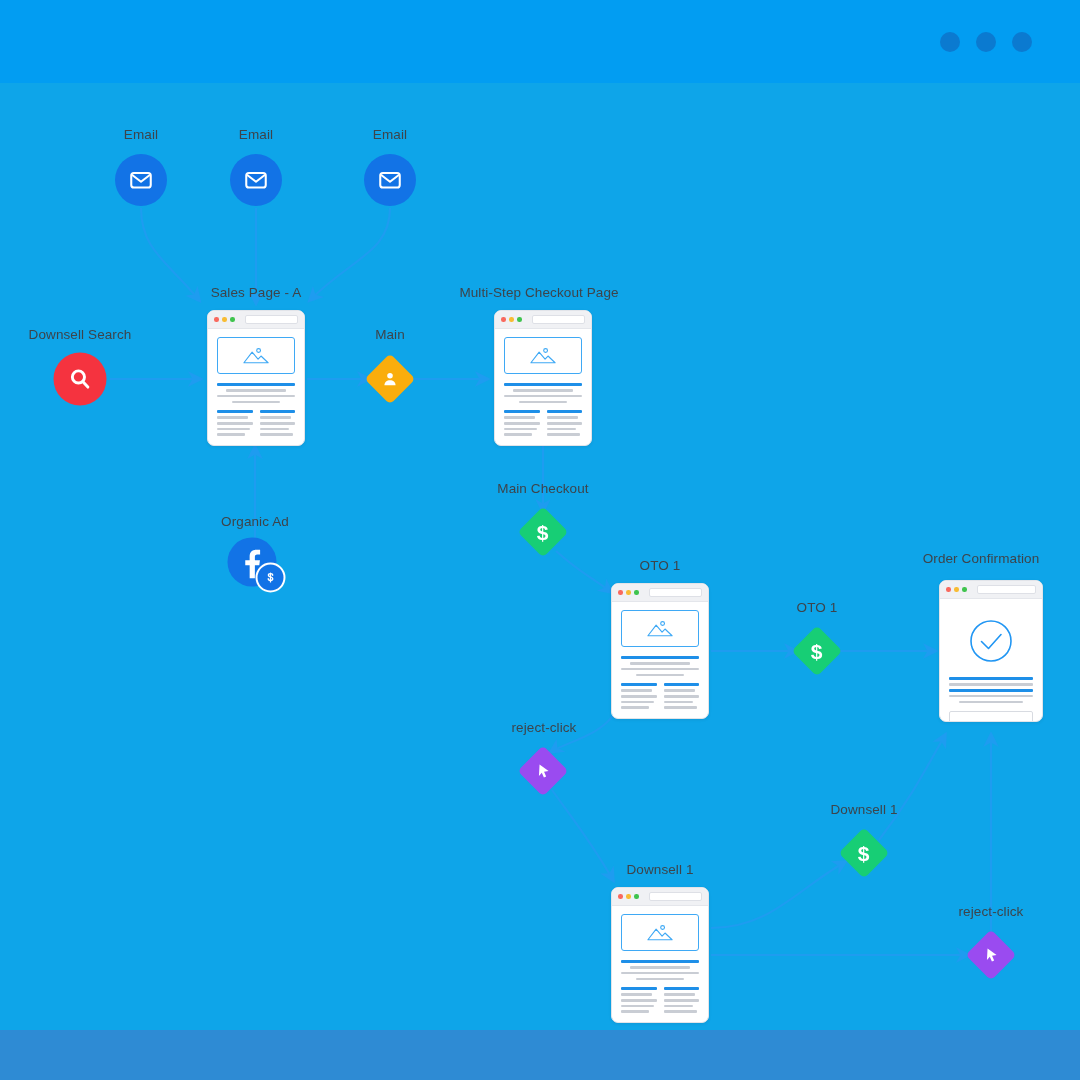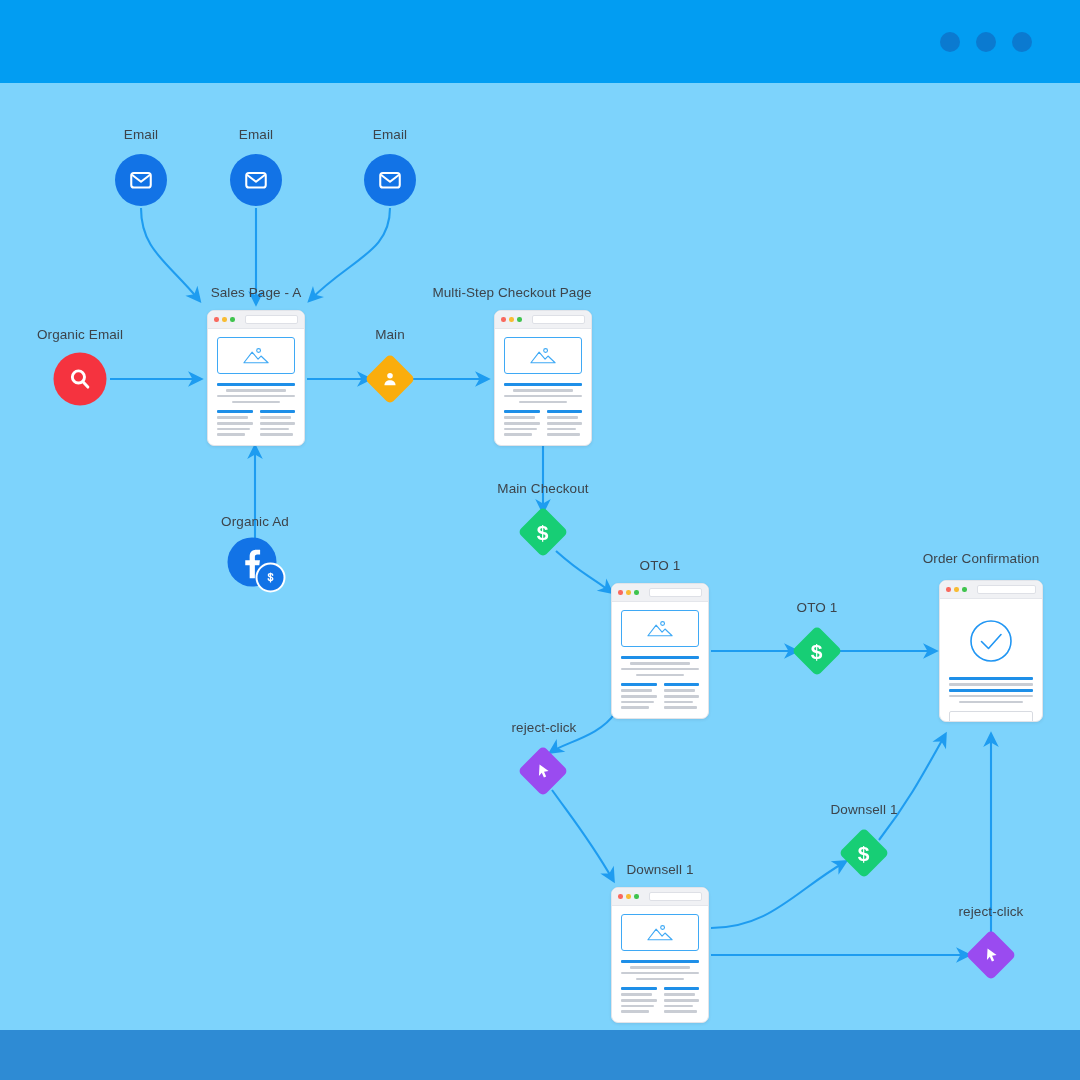--- a/index.html
+++ b/index.html
@@ -2,21 +2,21 @@
 <html><head>
 <meta charset="utf-8">
 <style>
   * { box-sizing: border-box; margin: 0; padding: 0; }
   html, body {
     width: 1080px; height: 1080px;
     background: #ffffff;
     font-family: "Liberation Sans", sans-serif;
     overflow: hidden;
   }
-  #stage { position: relative; width: 1080px; height: 1080px; background: #7dd3fc; }
+  #stage { position: relative; width: 1080px; height: 1080px; background: #0ea5e9; }
 
   
   .topbar {
     position: absolute; left: 0; top: 0; width: 1080px; height: 83px;
     background: #029DF2;
   }
   .topbar-dots {
     position: absolute; right: 48px; top: 50%; transform: translateY(-50%);
     display: flex; gap: 16px;
   }
@@ -188,21 +188,21 @@
     <div class="node-label" style="left:390px; top:127px">Email</div>
     <div class="circ email" style="left:390px; top:180px">
       <svg width="26" height="26" viewBox="0 0 24 24" fill="none" stroke="#fff" stroke-width="1.9" stroke-linecap="round" stroke-linejoin="round">
         <rect x="3" y="5.5" width="18" height="13.5" rx="2.4"></rect>
           <path d="M4.2 7.6 L12 13.6 L19.8 7.6"></path>
       </svg>
     </div>
   </div>
 
   <div class="node">
-    <div class="node-label" style="left:80px; top:327px">Organic Email</div>
+    <div class="node-label" style="left:80px; top:327px">Downsell Search</div>
     <div class="circ search" style="left:80px; top:379px">
       <svg width="27" height="27" viewBox="0 0 24 24" fill="none" stroke="#fff" stroke-width="2.6" stroke-linecap="round">
         <circle cx="10.6" cy="10.2" r="5.4"></circle>
           <path d="M14.6 14.4 L19 19.2"></path>
       </svg>
     </div>
   </div>
 
   <div class="node">
     <div class="node-label" style="left:255px; top:514px">Organic Ad</div>
@@ -265,21 +265,21 @@
     <div class="node-label" style="left:390px; top:327px">Main</div>
     <div class="diamond lead" style="left:390px; top:379px">
       <svg width="18" height="18" viewBox="0 0 24 24" fill="#fff">
         <circle cx="12" cy="7.6" r="3.7"></circle>
         <path d="M4.6 20.4c0-4.1 3.3-6.6 7.4-6.6s7.4 2.5 7.4 6.6z"></path>
       </svg>
     </div>
   </div>
 
   <div class="node">
-    <div class="node-label" style="left:512px; top:285px">Multi-Step Checkout Page</div>
+    <div class="node-label" style="left:539px; top:285px">Multi-Step Checkout Page</div>
     <div class="page" style="left:543px; top:310px; width:98px; height:136px">
       <div class="page-chrome">
         <span class="chrome-dots">
             <i></i>
             <i></i>
             <i></i>
           </span>
         <span class="chrome-url"></span>
       </div>
       <div class="page-body">

